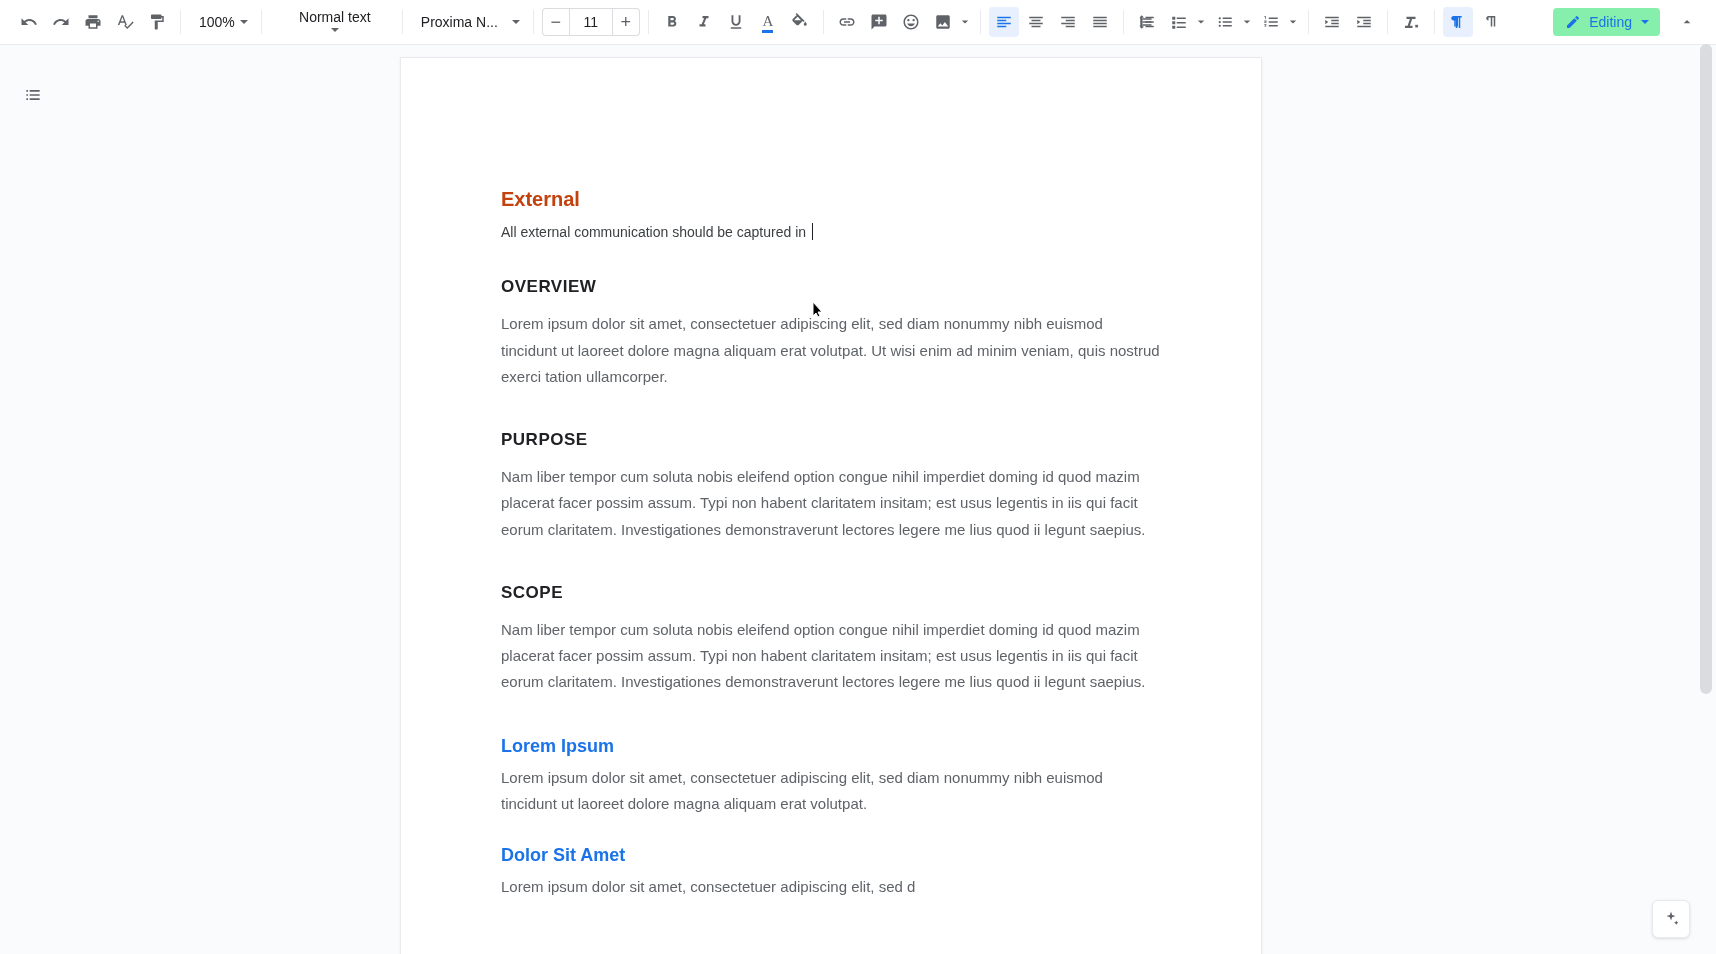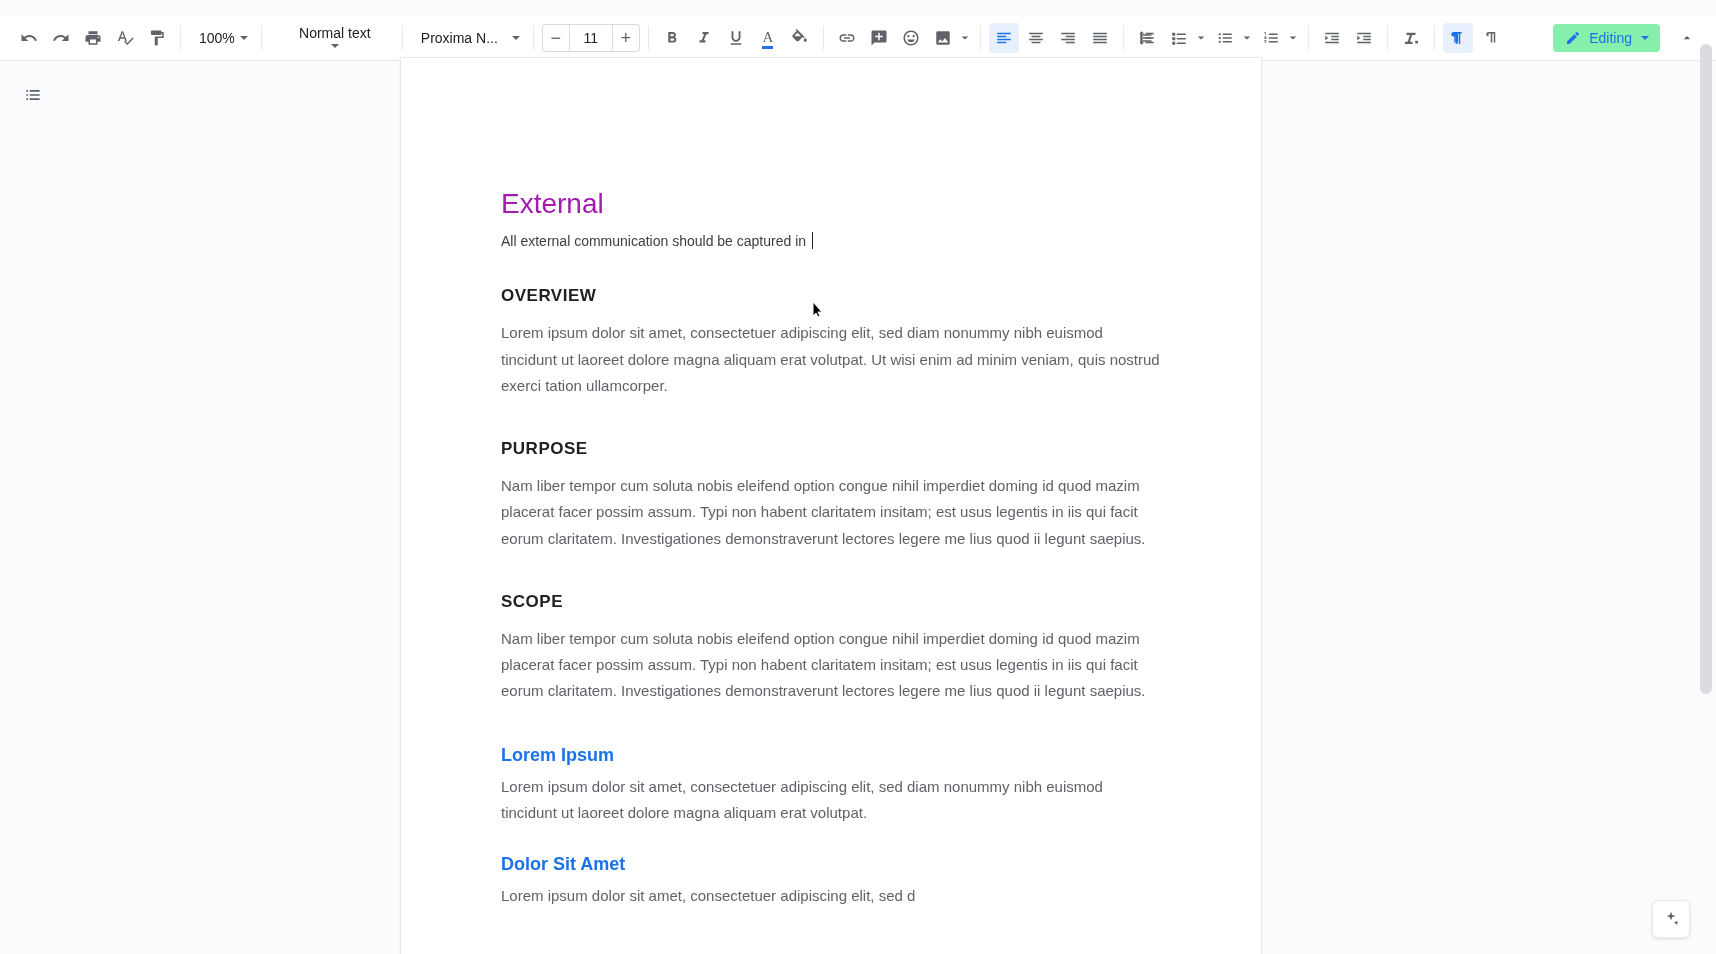--- a/index.html
+++ b/index.html
@@ -1,17 +1,17 @@
 <!DOCTYPE html>
 <html><head>
 <meta charset="utf-8">
 <style>
   html,body{margin:0;padding:0;width:1716px;height:954px;font-family:Arial,Helvetica,sans-serif;background:#f9fbfd;overflow:hidden;}
   
-  .toolbar{position:relative;height:44px;background:#fff;border-bottom:1px solid #e8eaed;display:flex;align-items:center;padding:0 14px;gap:2px;margin-top:16px;}
+  .toolbar{position:relative;height:44px;background:#fff;border-bottom:1px solid #e8eaed;display:flex;align-items:center;padding:0 14px;gap:2px;}
   .tb-btn{width:30px;height:30px;display:flex;align-items:center;justify-content:center;border-radius:4px;cursor:pointer;}
   .tb-btn svg{width:18px;height:18px;fill:#5f6368;}
   .tb-btn.active{background:#e8f0fe;}
   .tb-btn.active svg{fill:#1a73e8;}
   .sep{width:1px;height:24px;background:#e8eaed;margin:0 6px;}
   .zoom{display:flex;align-items:center;gap:4px;font-size:14px;color:#202124;padding:4px 4px 4px 10px;cursor:pointer;border-radius:4px;}
   .zoom svg,.styles svg,.font svg{width:10px;height:10px;fill:#5f6368;}
   .styles{display:flex;align-items:center;font-size:14px;color:#202124;padding:4px 4px 4px 10px;cursor:pointer;border-radius:4px;min-width:110px;justify-content:space-between;flex-direction:column;}
   .font{display:flex;align-items:center;font-size:14px;color:#202124;padding:4px 4px 4px 10px;cursor:pointer;border-radius:4px;min-width:100px;justify-content:space-between;white-space:nowrap;overflow:hidden;}
   .size-group{display:flex;align-items:center;gap:0;}
@@ -29,21 +29,21 @@
   .mode-pill .caret svg{width:10px;height:10px;fill:#1a73e8;}
   .collapse-btn{width:30px;height:30px;display:flex;align-items:center;justify-content:center;cursor:pointer;}
   .collapse-btn svg{width:16px;height:16px;fill:#5f6368;}
 
   
   .canvas-area{position:absolute;top:44px;left:0;right:0;bottom:0;overflow:hidden;}
   .outline-btn{position:absolute;top:36px;left:18px;width:30px;height:30px;display:flex;align-items:center;justify-content:center;border-radius:4px;cursor:pointer;}
   .outline-btn svg{width:20px;height:20px;fill:#5f6368;}
   .page{position:absolute;left:400px;top:13px;width:860px;min-height:1120px;background:#fff;border:1px solid #e8eaed;box-shadow:0 1px 3px rgba(0,0,0,.06);}
   .page-content{padding:130px 100px 60px 100px;color:#202124;}
-  .h-link{font-family:Arial,Helvetica,sans-serif;font-weight:400;font-size:28px;color:#a21caf;margin:0 0 10px 0;}
+  .h-link{font-family:Arial,Helvetica,sans-serif;font-weight:700;font-size:20px;color:#c2410c;margin:0 0 10px 0;}
   .body-line{font-size:14px;line-height:1.6;color:#3c4043;margin:0 0 34px 0;}
   .h-section{font-family:Arial,Helvetica,sans-serif;font-weight:700;font-size:17px;letter-spacing:.5px;color:#202124;margin:0 0 14px 0;text-transform:uppercase;}
   .para{font-size:15px;line-height:1.75;color:#5f6368;margin:0 0 40px 0;}
   .sub-link{font-family:Arial,Helvetica,sans-serif;font-weight:700;font-size:18px;color:#1a73e8;margin:0 0 8px 0;}
   .caret-blink{display:inline-block;width:1px;height:17px;background:#202124;vertical-align:text-bottom;margin-left:2px;}
   .cursor-arrow{position:absolute;left:812px;top:257px;pointer-events:none;}
   .cursor-arrow svg{width:14px;height:18px;}
 
   
   .scrollbar{position:absolute;top:44px;right:2px;bottom:0;width:16px;}

